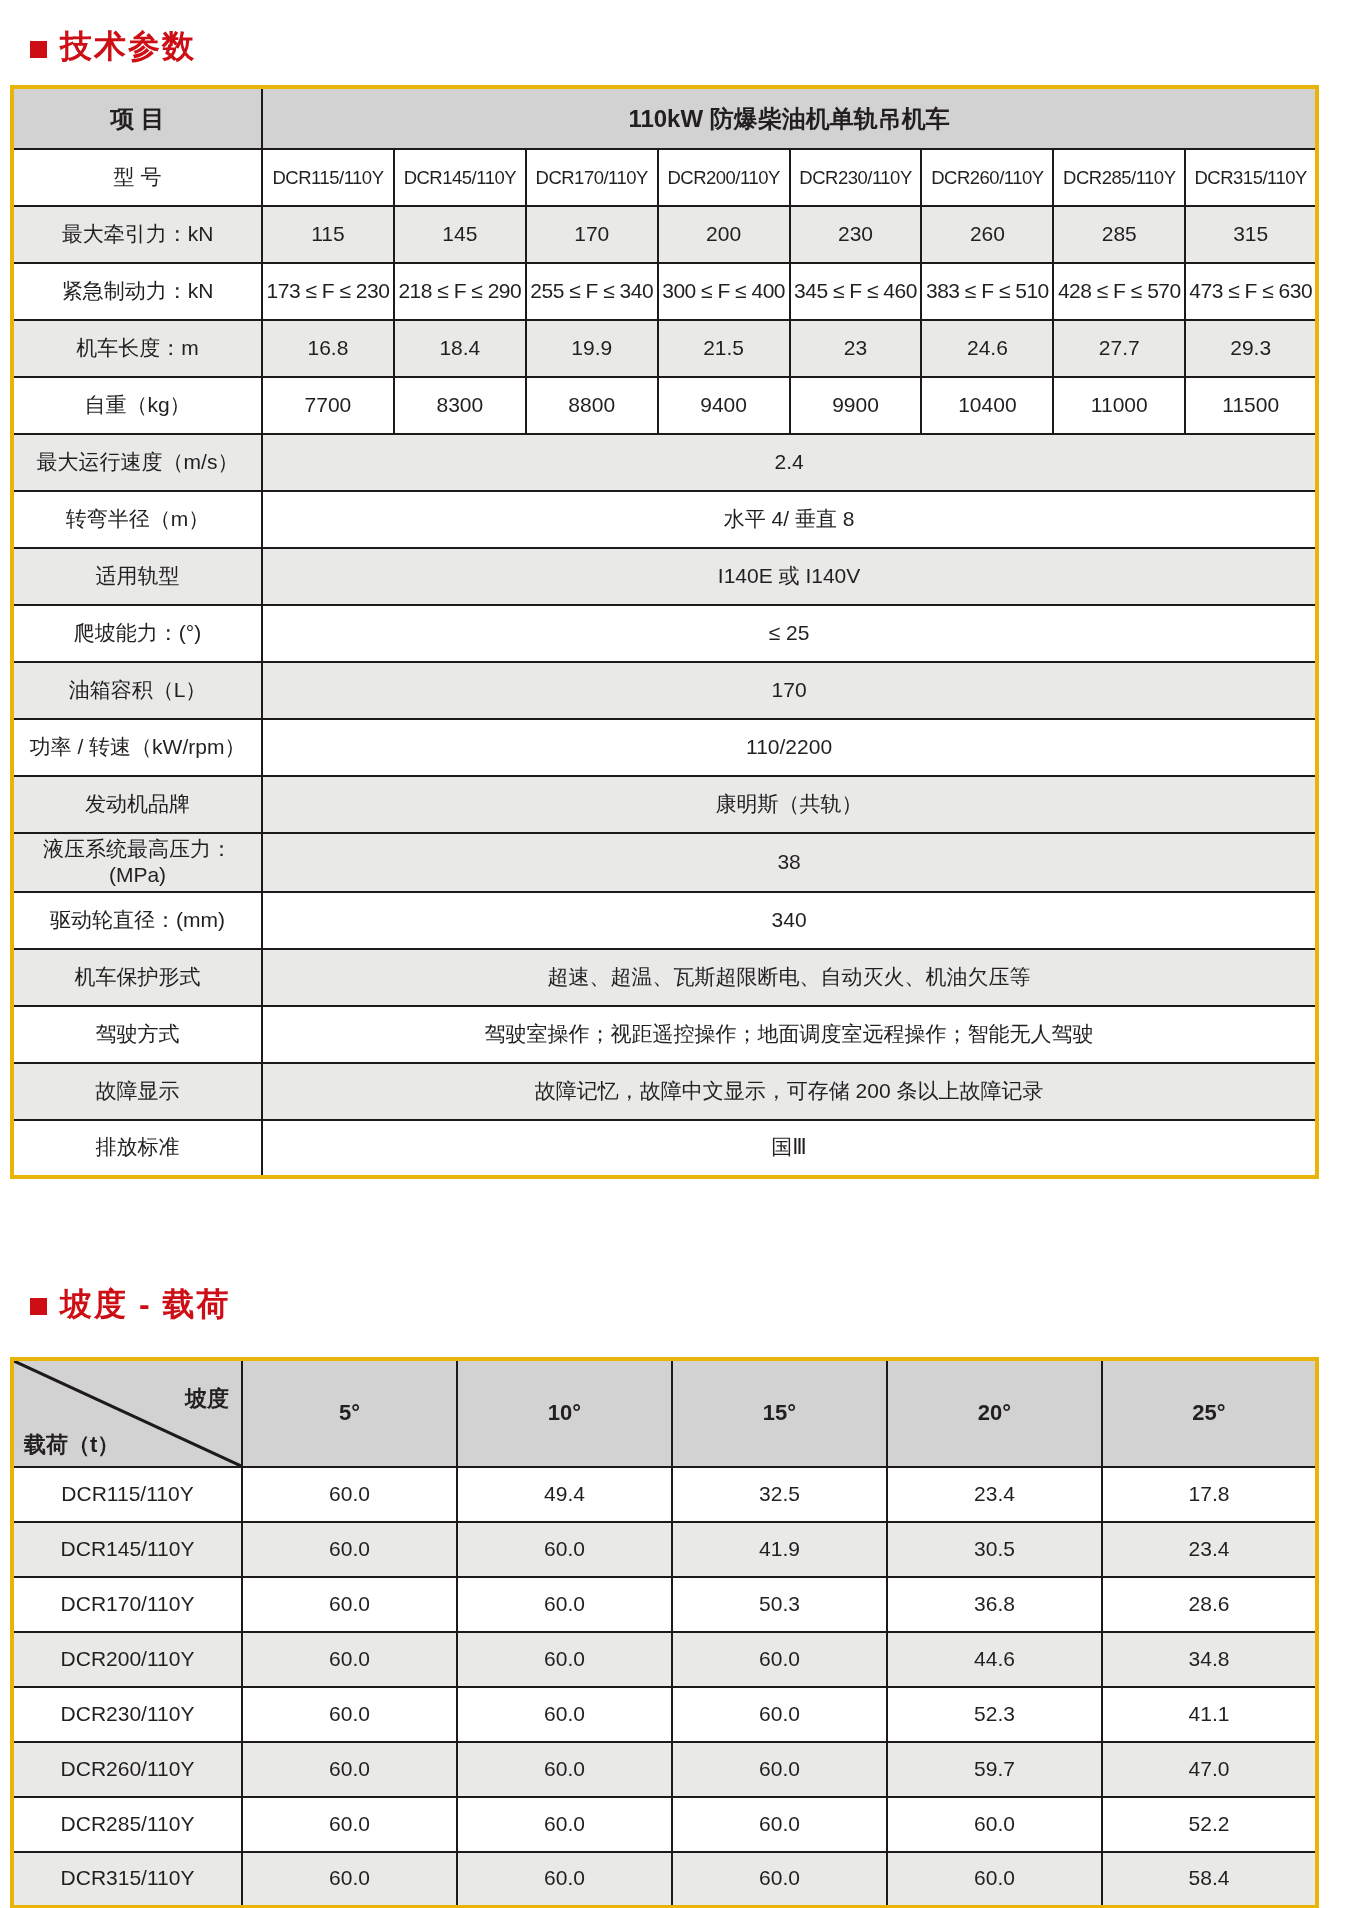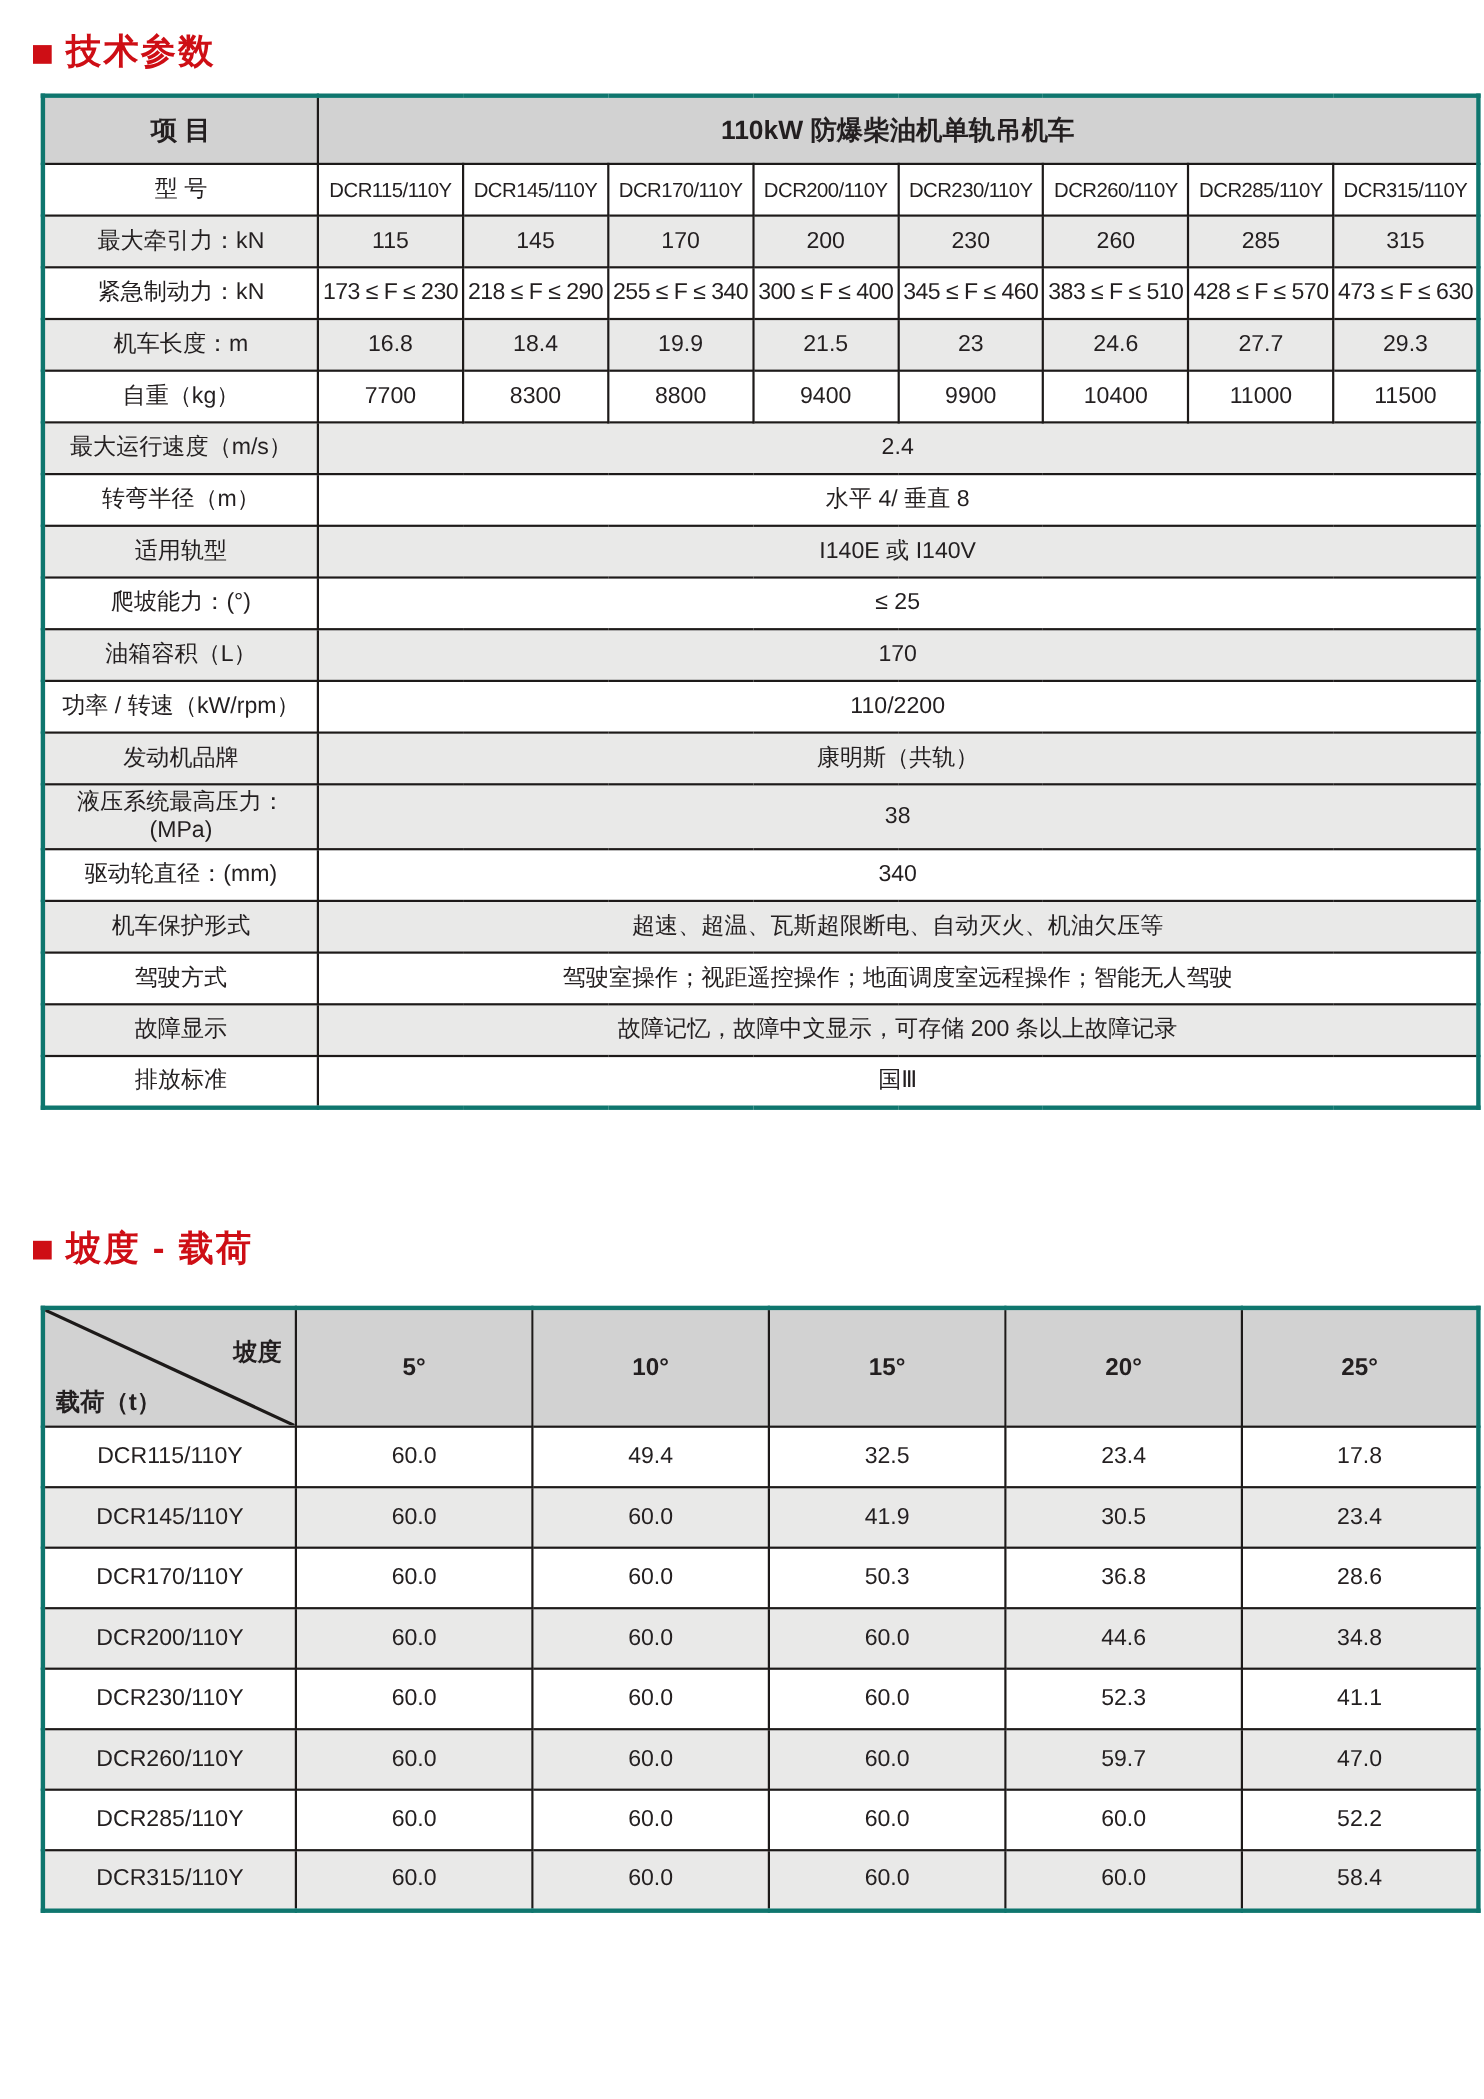--- a/index.html
+++ b/index.html
@@ -33,41 +33,41 @@
     color: #ce0e15;
     letter-spacing: 2px;
   }
   .title-tech { padding-top: 0; margin-top: 24px; }
   .title-slope { margin-top: 103px; }
 
   
   table {
     border-collapse: collapse;
     table-layout: fixed;
-    margin-left: 37px;
+    margin-left: 10px;
     width: 1305px;
-    border: 4px solid #0f766e;
+    border: 4px solid #eab308;
   }
   th, td {
     border: 2px solid #1d1a19;
     text-align: center;
     vertical-align: middle;
     padding: 2px 3px;
     font-size: 21px;
     line-height: 1.25;
     white-space: pre-line;
     overflow: hidden;
   }
   tr.shaded { background: #e9e9e8; }
   tr.head { background: #d2d2d2; }
 
   
   .spec-table { margin-top: 15px; }
   .spec-table thead tr { height: 62px; }
-  .spec-table tbody tr { height: 47px; }
+  .spec-table tbody tr { height: 57px; }
   .spec-table .item-header, .spec-table .product-header {
     font-size: 24px;
     font-weight: bold;
   }
   .spec-table td.small { font-size: 21px; letter-spacing: -0.5px; padding: 2px 1px; }
   .spec-table td.model-cell { font-size: 18.5px; letter-spacing: -0.5px; }
 
   
   .slope-table { margin-top: 29px; }
   .slope-table thead tr { height: 76px; }

